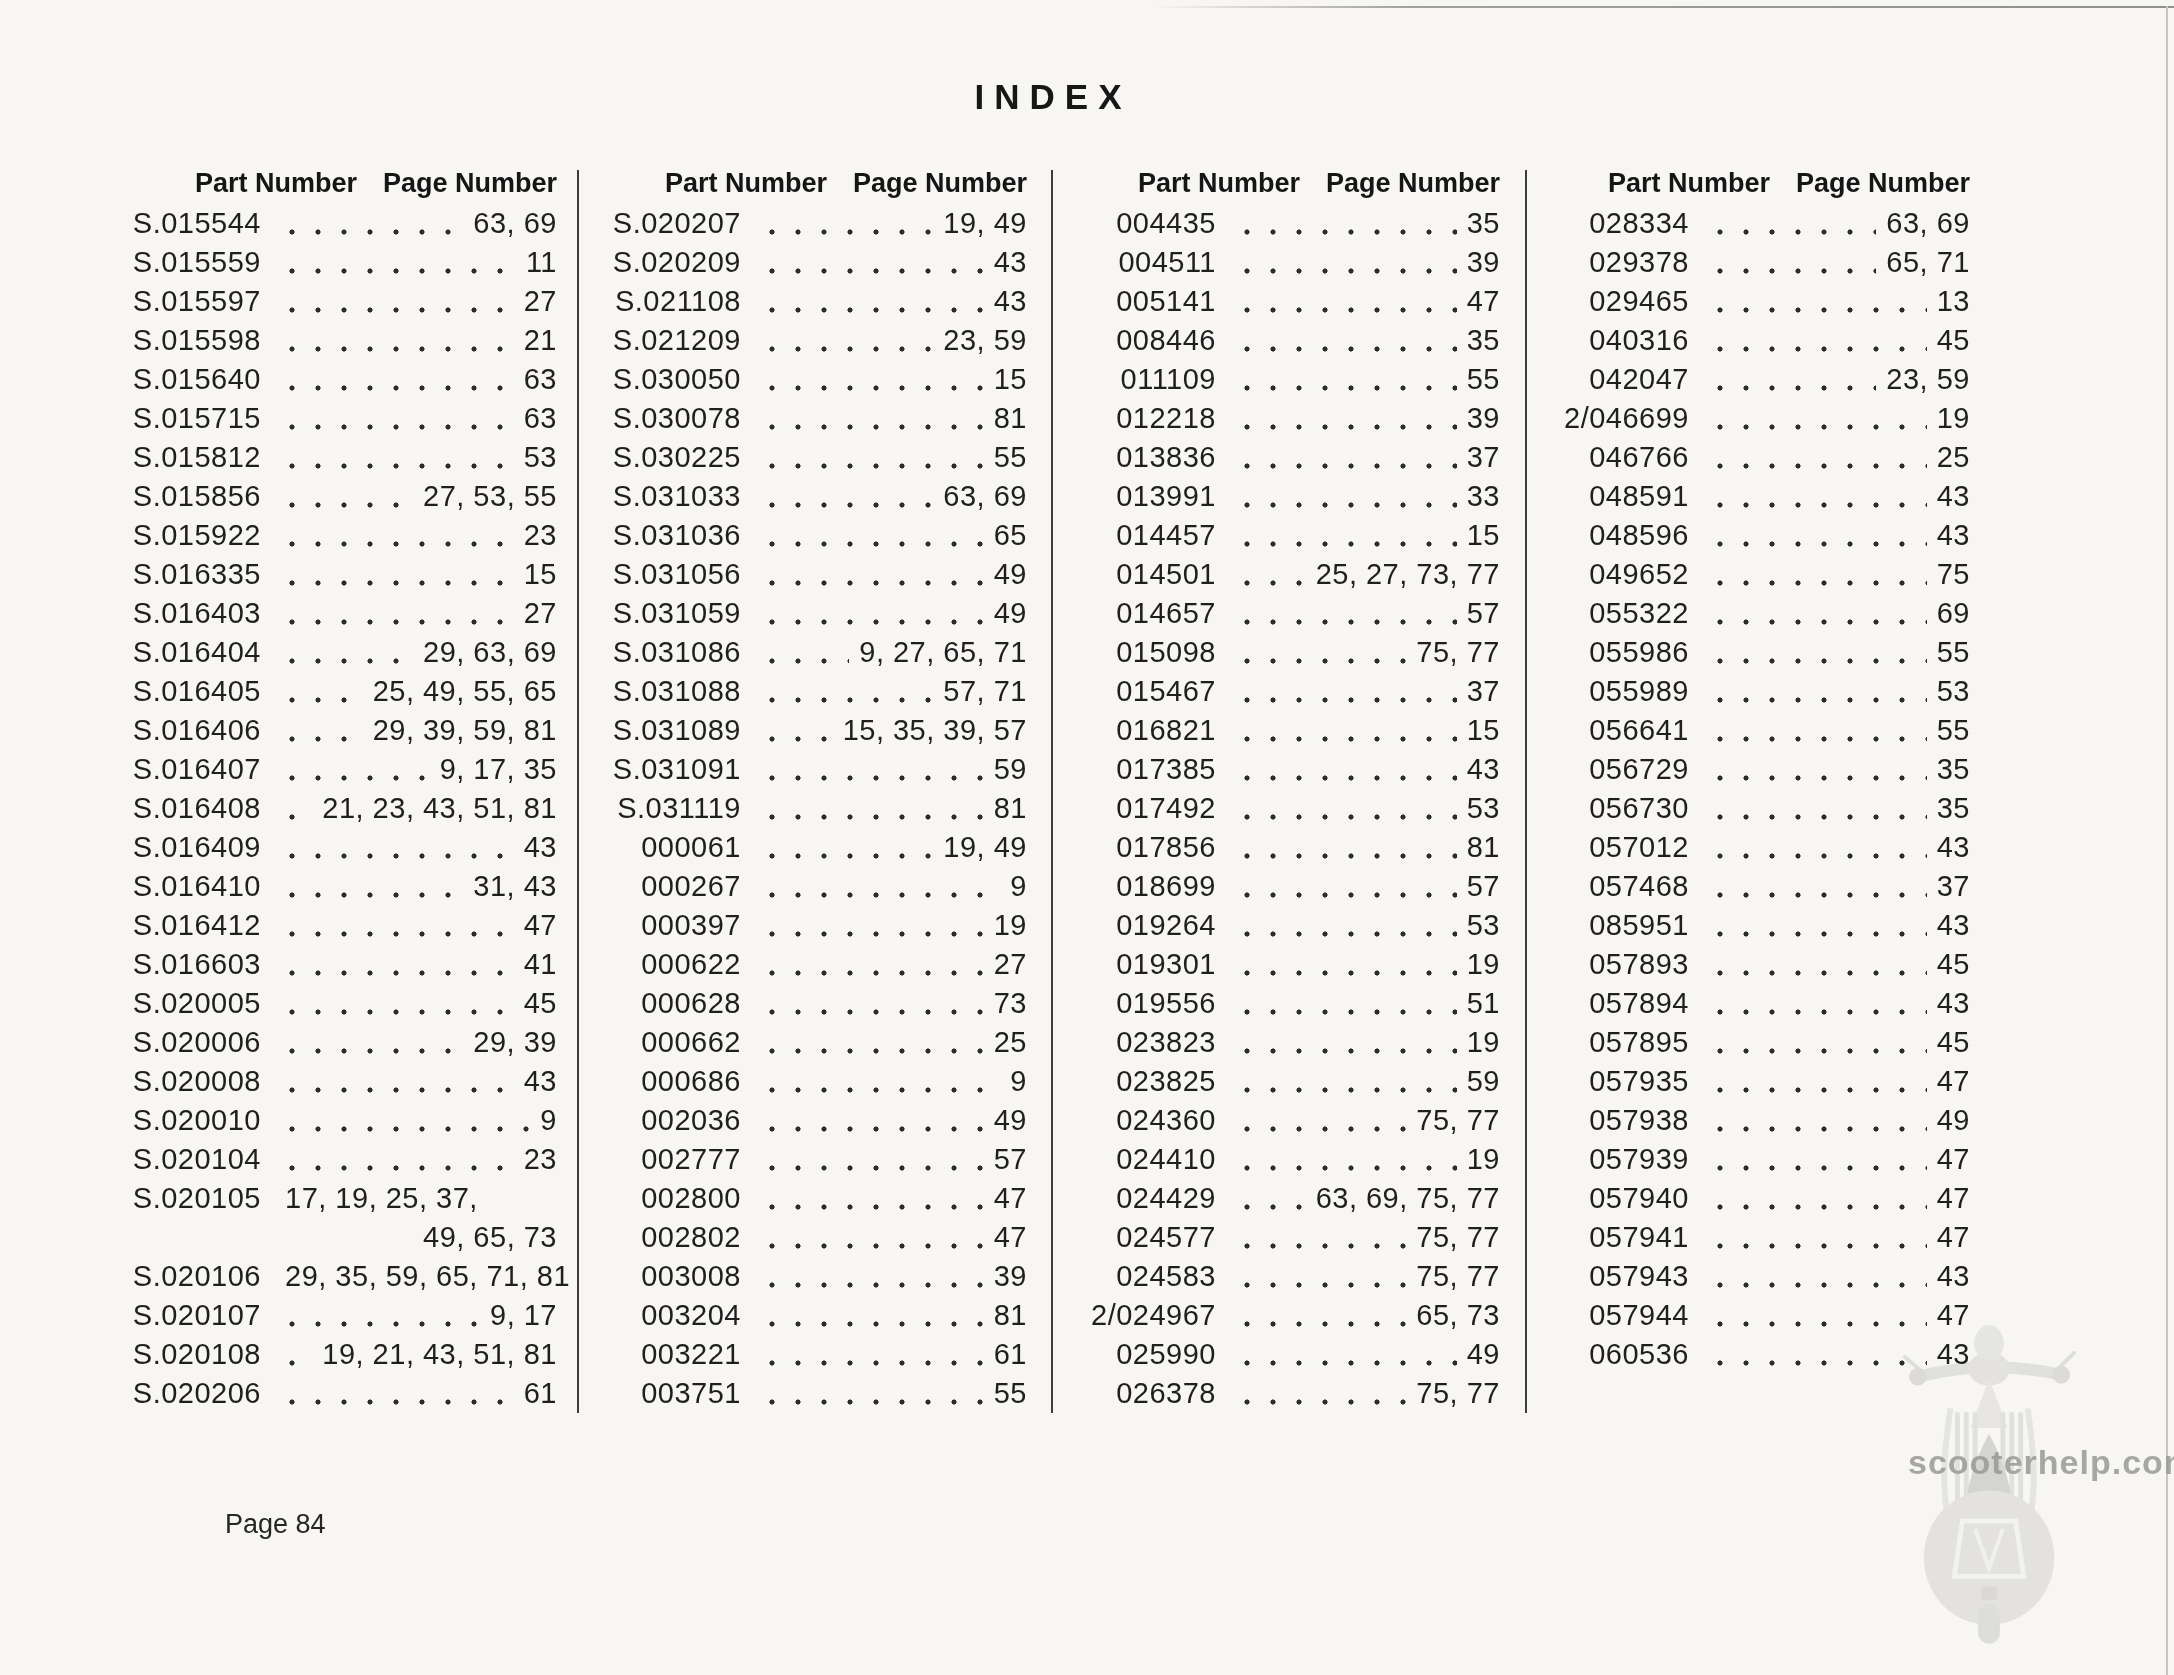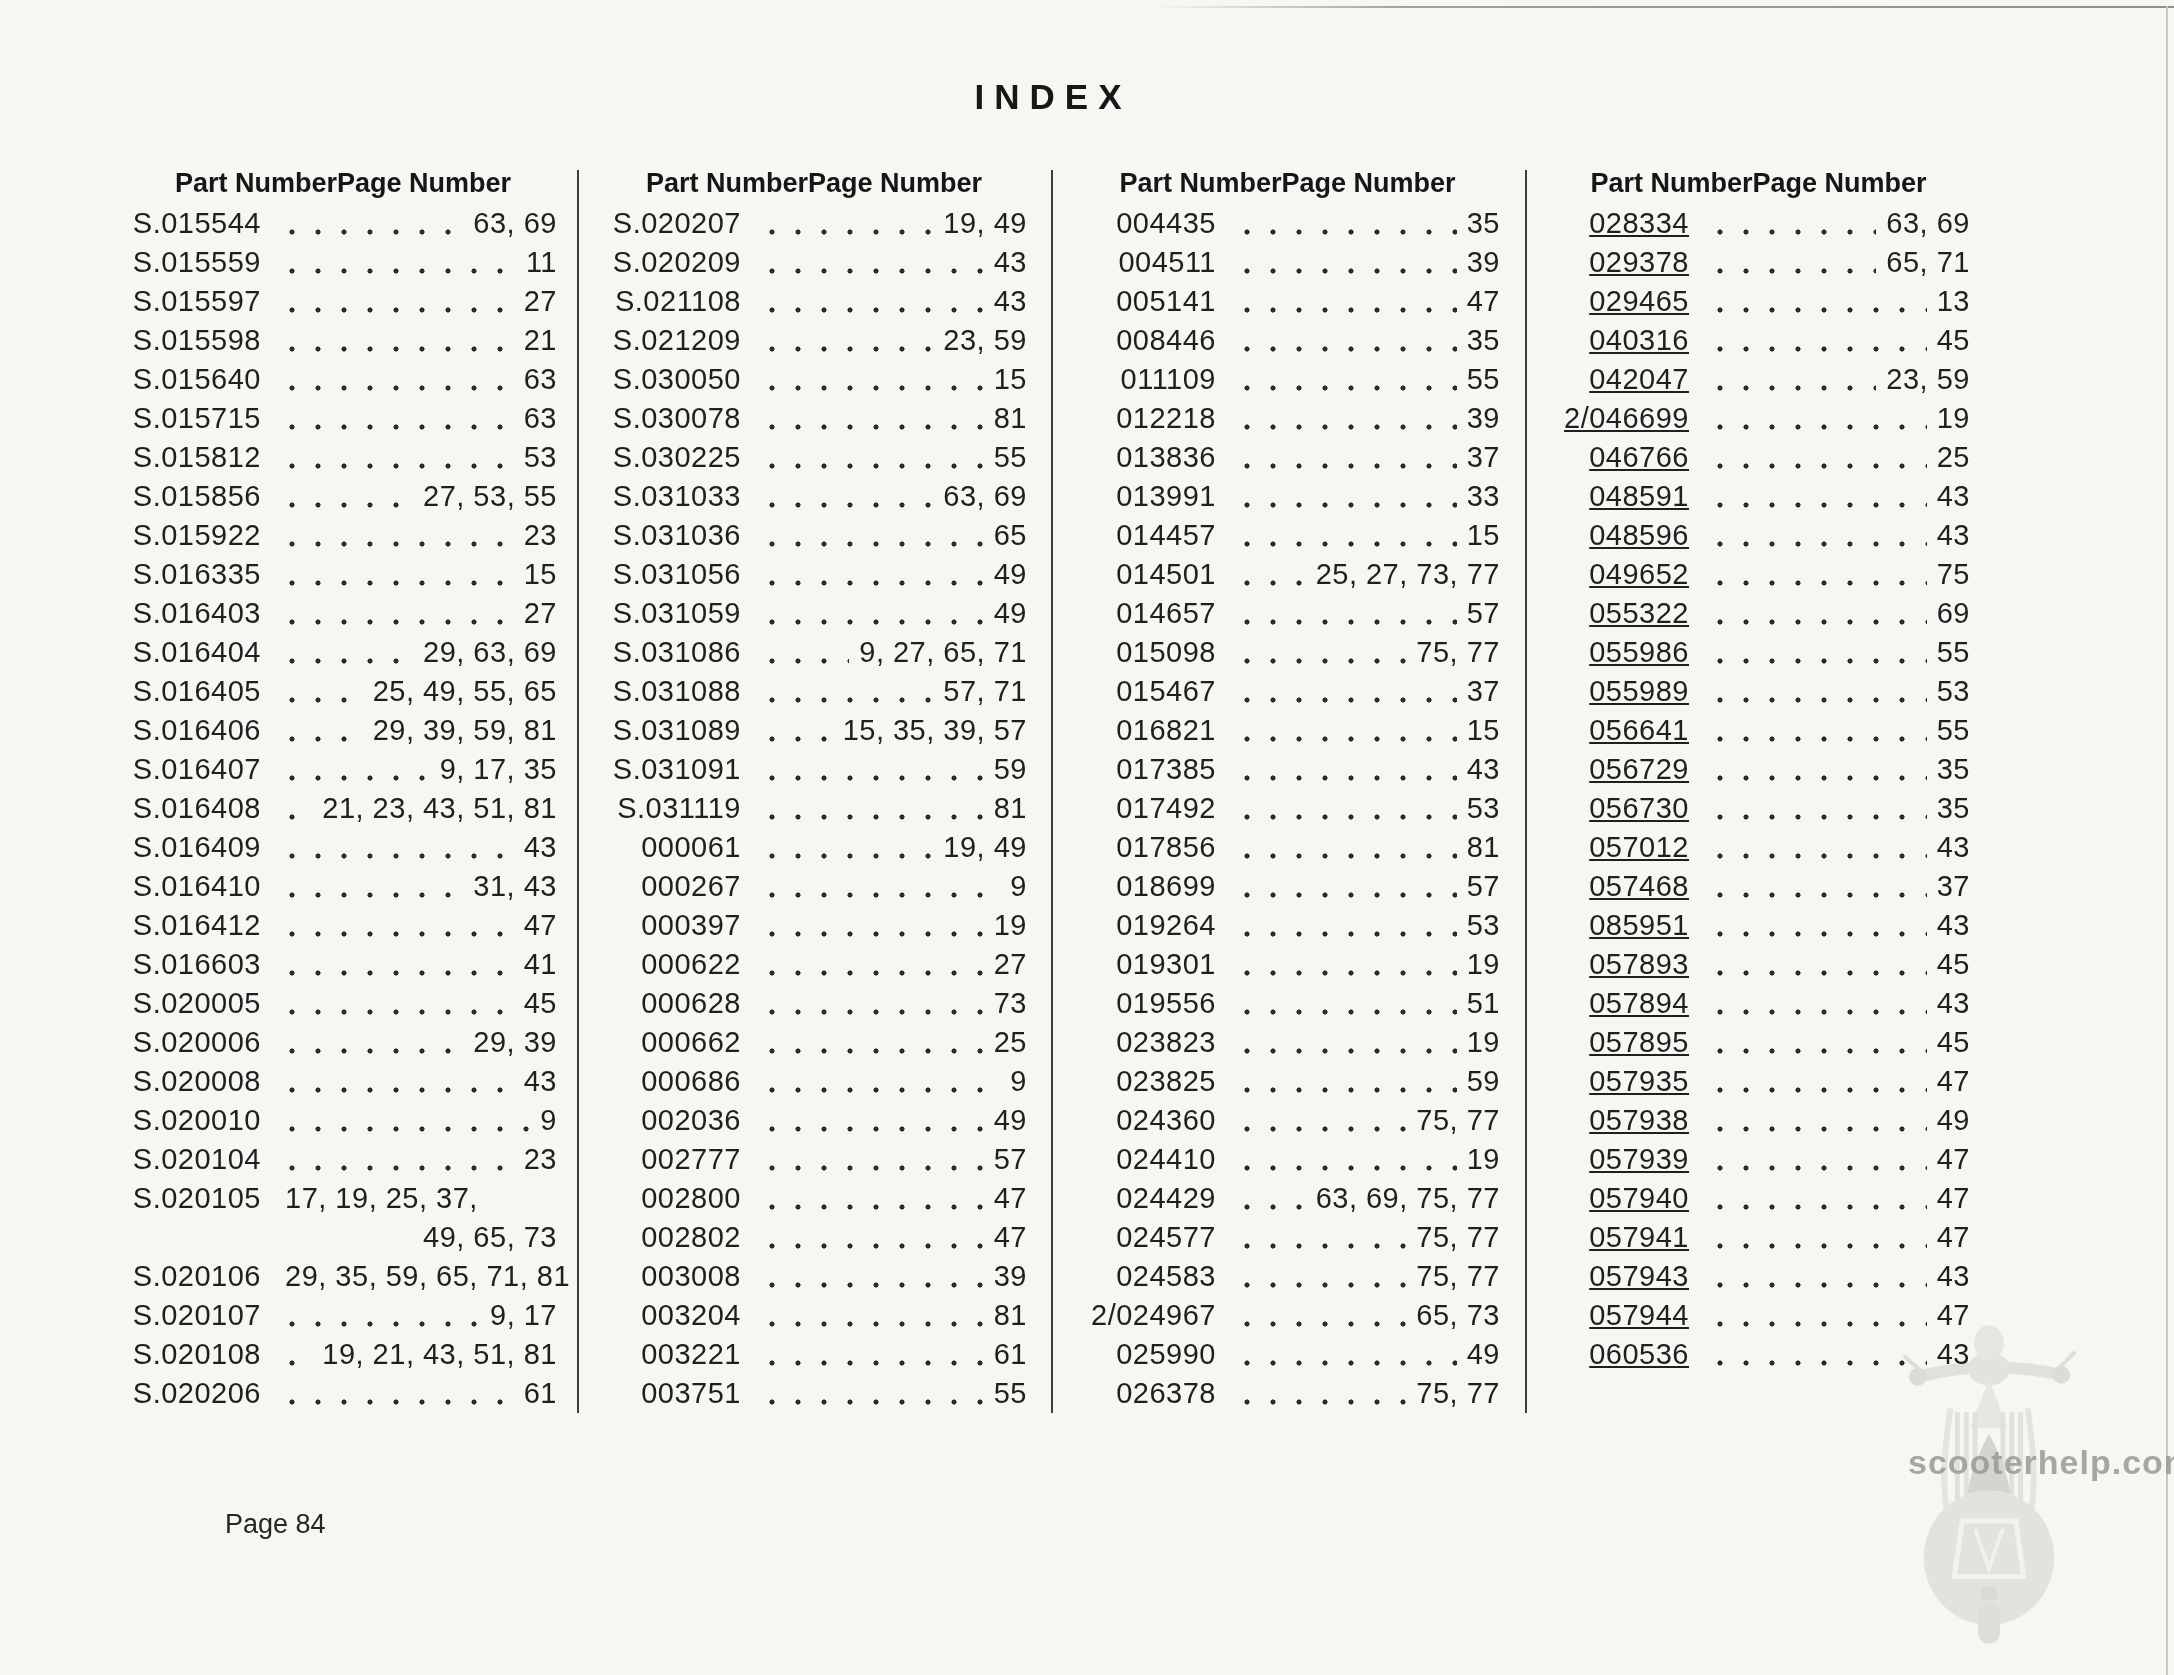--- a/index.html
+++ b/index.html
@@ -18,30 +18,30 @@
     position:absolute;left:1053px;top:77px;transform:translateX(-50%);
     font-size:35px;font-weight:bold;letter-spacing:10px;color:#171717;white-space:nowrap;
   }
 
   .col{position:absolute;top:168px;}
   .col.c1{left:129px;width:428px;}
   .col.c2{left:601px;width:426px;}
   .col.c3{left:1075px;width:425px;}
   .col.c4{left:1547px;width:423px;}
 
-  .colhead{display:flex;justify-content:center;align-items:baseline;
-    font-weight:bold;font-size:27px;height:36px;line-height:30px;color:#161616;}
+  .colhead{display:flex;justify-content:flex-end;align-items:baseline;
+    font-weight:bold;font-size:27px;height:36px;line-height:30px;color:#161616;gap:26px;}
 
   .row{display:flex;align-items:baseline;height:39px;line-height:39px;
     font-size:29px;white-space:nowrap;}
   .part{text-align:right;flex:0 0 auto;letter-spacing:0.5px;}
   .c1 .part{width:132px;}
   .c2 .part{width:140px;}
   .c3 .part{width:141px;}
-  .c4 .part{width:142px;text-decoration:underline;}
+  .c4 .part{width:142px;}
   .leader{
     flex:1 1 auto;align-self:stretch;margin:0 10px 0 14px;
     background-image:radial-gradient(circle,#2c2c2c 2.2px,rgba(0,0,0,0) 2.9px);
     background-size:26px 8px;background-repeat:repeat-x;background-position:4px 24px;
   }
   .pages{flex:0 0 auto;letter-spacing:0.5px;}
   .row.wrap1 .pages{margin-right:80px;}
   .row.wrap2{justify-content:flex-end;}
 
   .vsep{position:absolute;top:170px;width:2px;height:1243px;background:#3d3d3d;}

